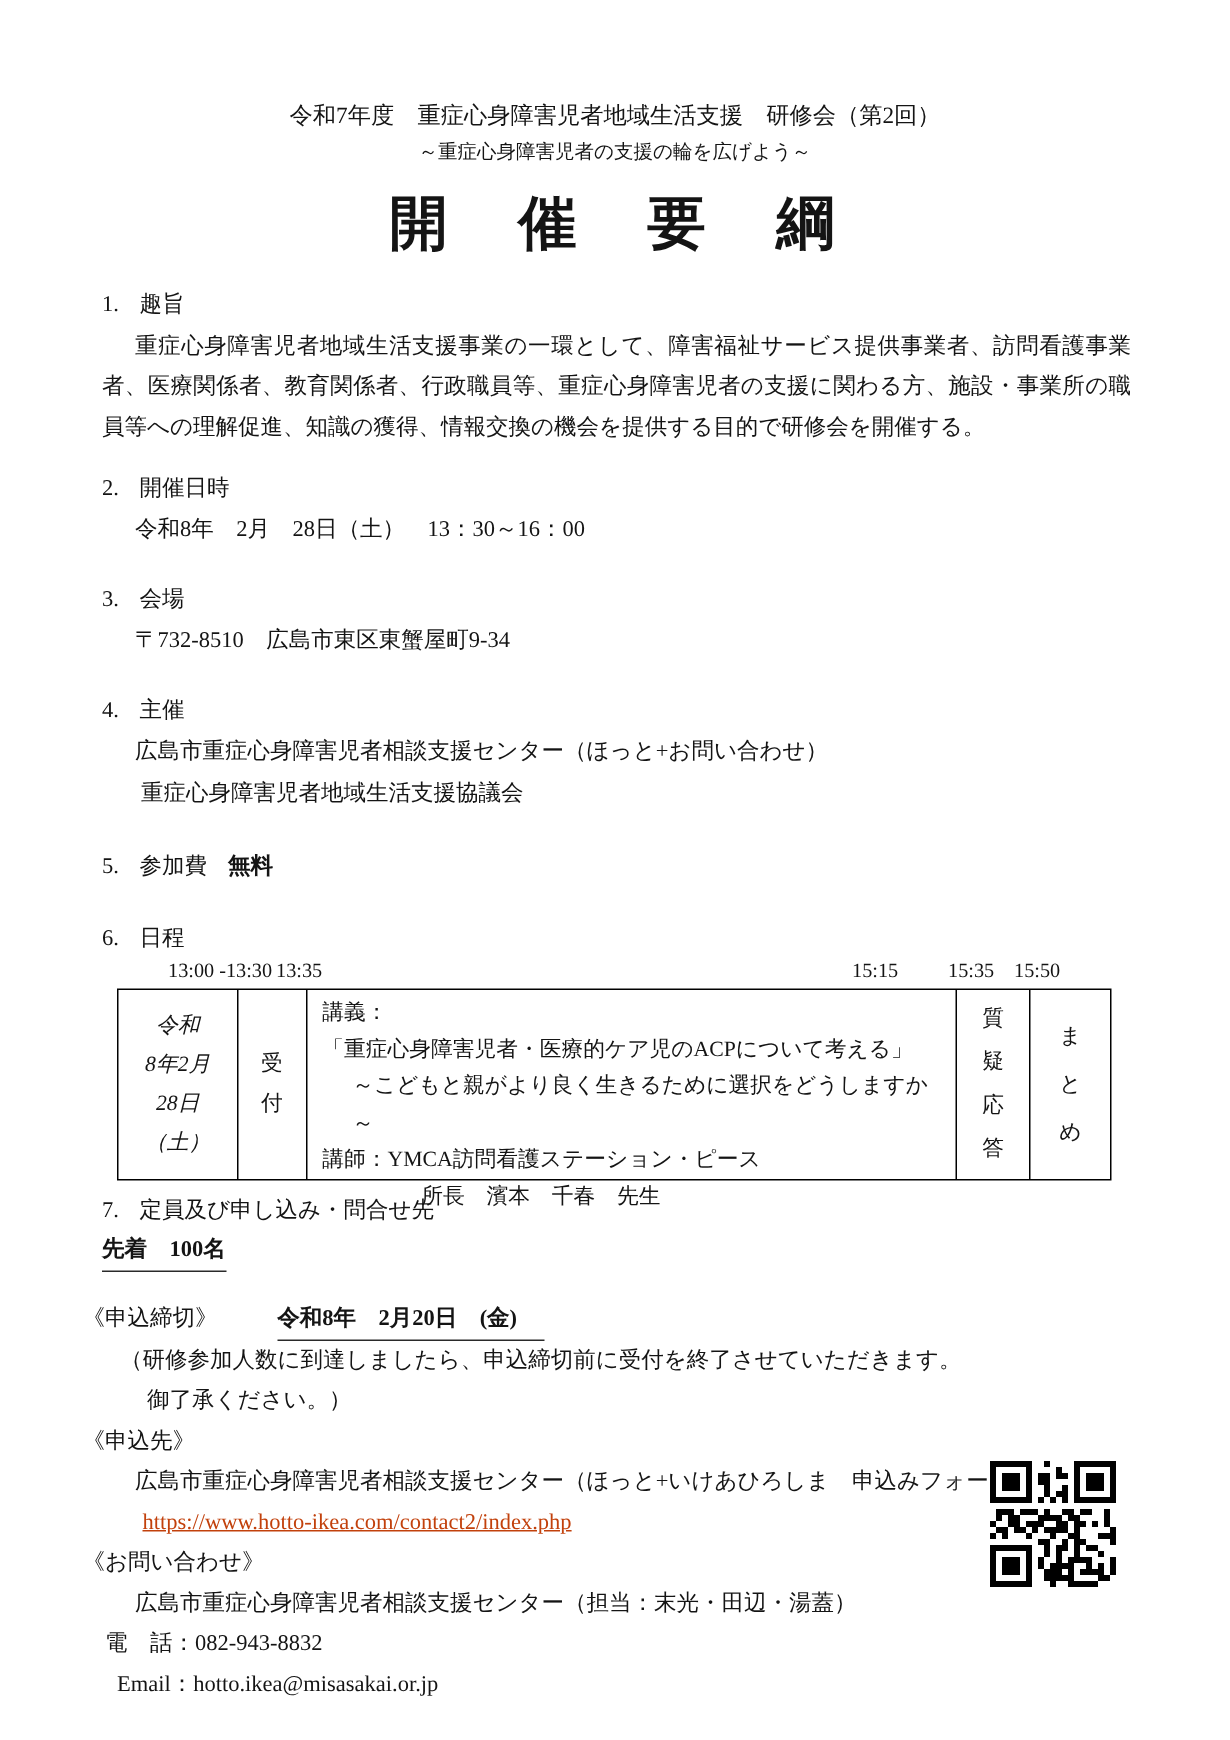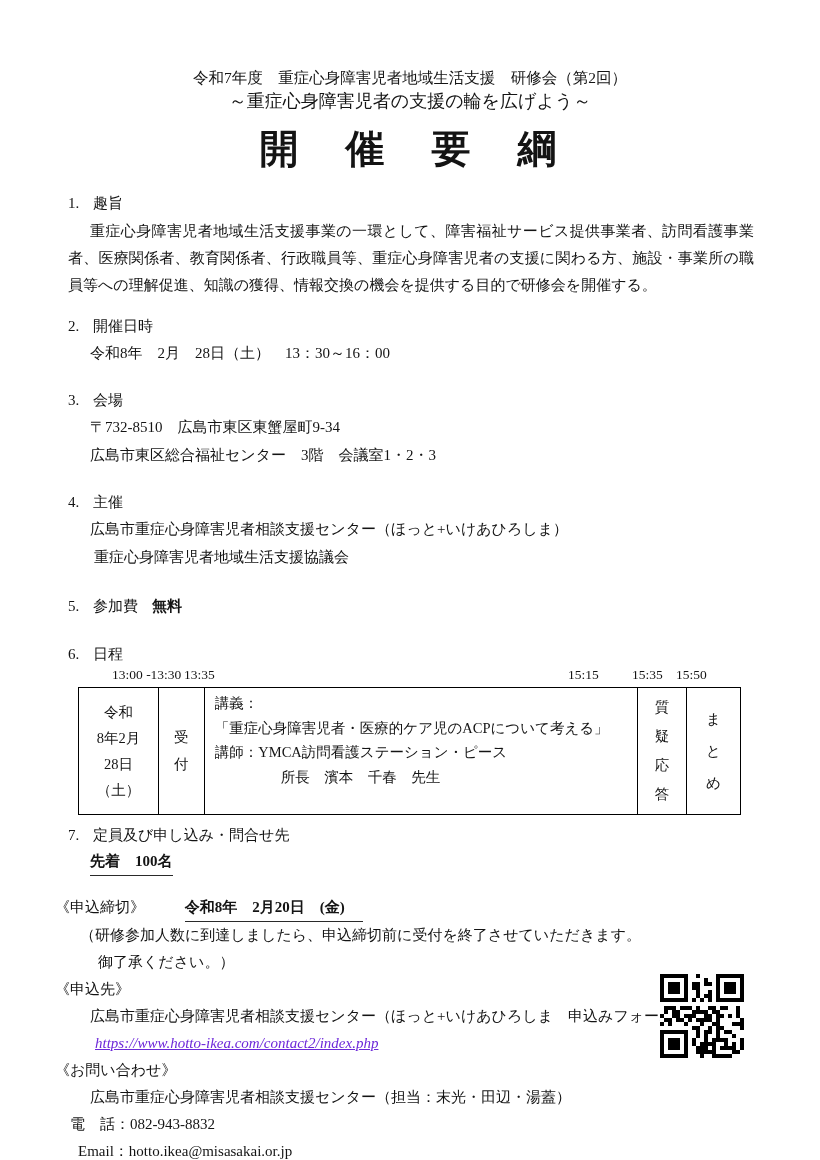--- a/index.html
+++ b/index.html
@@ -3,21 +3,21 @@
 <meta charset="utf-8">
 <style>
   html,body{margin:0;padding:0;background:#e9e9e9;}
   .page{
     position:relative;width:820px;height:1160px;margin:0 auto;background:#ffffff;
     font-family:"Liberation Serif","DejaVu Serif",serif;color:#141414;font-size:15px;
     overflow:hidden;
   }
   .header{text-align:center;padding-top:66px;}
   .t1{font-size:15.5px;line-height:23px;}
-  .t2{font-size:18px;line-height:24px;}
+  .t2{font-size:13px;line-height:24px;}
   .main-title{font-size:39px;font-weight:bold;margin-top:9px;letter-spacing:4px;}
 
   .content{margin:14px 66px 0 68px;}
   .sec-head{display:flex;line-height:26px;}
   .sec-num{width:25px;flex:none;}
   .sec-label{font-weight:normal;}
 
   .s1-body{line-height:27px;text-indent:22px;text-align:justify;margin-top:2px;}
   .mt14{margin-top:14px}.mt20{margin-top:20px}.mt22{margin-top:22px}
   .ind{margin-left:22px;line-height:28px;}
@@ -25,42 +25,42 @@
   .bold{font-weight:bold;}
   .fee-value{font-weight:bold;margin-left:14px;}
 
   .timeline{position:relative;height:20px;margin-left:10px;font-size:13.5px;}
   .timeline span{position:absolute;top:0;white-space:nowrap;}
   .tl-0{left:34px}.tl-1{left:106px}.tl-2{left:490px}.tl-3{left:554px}.tl-4{left:598px}
 
   .schedule-table{display:flex;margin-left:10px;width:663px;border:1px solid #000;box-sizing:border-box;height:128px;}
   .schedule-table .cell{border-right:1px solid #000;box-sizing:border-box;}
   .schedule-table .cell:last-child{border-right:none;}
-  .col-date{width:80px;display:flex;flex-direction:column;justify-content:center;align-items:center;text-align:center;line-height:26px;font-size:14.5px;}
+  .col-date{width:80px;display:flex;flex-direction:column;justify-content:center;align-items:center;text-align:center;line-height:26px;font-size:14.5px;font-style:italic;}
   .col-vert{display:flex;justify-content:center;align-items:center;text-align:center;font-size:14.5px;}
   .col-reception{width:46px;}
   .col-qa{width:49px;}
   .col-summary{width:53px;}
   .vtext{display:inline-block;width:1.1em;word-break:break-all;}
   .lh27{line-height:27px;} .lh29{line-height:29px;} .lh32{line-height:32px;}
   .col-content{width:434px;padding:3px 10px 0 10px;font-size:14.5px;line-height:24.5px;}
   .lec-sub{margin-left:20px;}
   .lec-person{margin-left:66px;}
 
   .s7-line{line-height:27px;}
-  .cap{margin-left:22px;font-family:Liberation Serif, serif;}
+  .cap{font-family:Liberation Serif, serif;}
   .u{border-bottom:1.6px solid #2a2a2a;padding-bottom:0px;display:inline-block;}
   .u-pad{padding-right:18px;}
   .angle-label{margin-left:-13px;}
   .deadline-val{margin-left:36px;margin-top:18px;}
   .note1{margin-left:12px;}
   .note2{margin-left:30px;}
   .line-ind{margin-left:22px;}
   .url-line{margin-left:27px;}
-  .url-line a{color:#6d28d9;text-decoration:underline;font-style:italic;}
+  .url-line a{color:#c2410c;text-decoration:underline;}
   .phone-line{margin-left:2px;}
   .email-line{margin-left:10px;}
 
   .qr{position:absolute;left:660px;top:974px;width:84px;height:84px;}
 </style>
 </head>
 <body>
 
 <div class="page">
 
@@ -87,29 +87,28 @@
       </div>
       <div class="ind">令和8年　2月　28日（土）　13：30～16：00</div>
     </div>
 
     <div class="sec mt20">
       <div class="sec-head">
         <span class="sec-num">3.</span>
         <span class="sec-label">会場</span>
       </div>
       <div class="ind">〒732-8510　広島市東区東蟹屋町9-34</div>
-      <div class="ind">広島市東区総合福祉センター　3階　会議室1・2・3</div>
     </div>
 
     <div class="sec mt20">
       <div class="sec-head">
         <span class="sec-num">4.</span>
         <span class="sec-label">主催</span>
       </div>
-      <div class="ind">広島市重症心身障害児者相談支援センター（ほっと+いけあひろしま）</div>
+      <div class="ind">広島市重症心身障害児者相談支援センター（ほっと+お問い合わせ）</div>
       <div class="ind2">重症心身障害児者地域生活支援協議会</div>
     </div>
 
     <div class="sec mt22">
       <div class="sec-head">
         <span class="sec-num">5.</span>
         <span class="sec-label">参加費</span>
         <span class="fee-value">無料</span>
       </div>
     </div>
@@ -134,20 +133,21 @@
           <div>8年2月</div>
           <div>28日</div>
           <div>（土）</div>
         </div>
         <div class="cell col-vert col-reception">
           <span class="vtext lh27">受付</span>
         </div>
         <div class="cell col-content">
           <div>講義：</div>
           <div>「重症心身障害児者・医療的ケア児のACPについて考える」</div>
+          <div class="lec-sub">～こどもと親がより良く生きるために選択をどうしますか～</div>
           <div>講師：YMCA訪問看護ステーション・ピース</div>
           <div class="lec-person">所長　濱本　千春　先生</div>
         </div>
         <div class="cell col-vert col-qa">
           <span class="vtext lh29">質疑応答</span>
         </div>
         <div class="cell col-vert col-summary">
           <span class="vtext lh32">まとめ</span>
         </div>
       </div>

